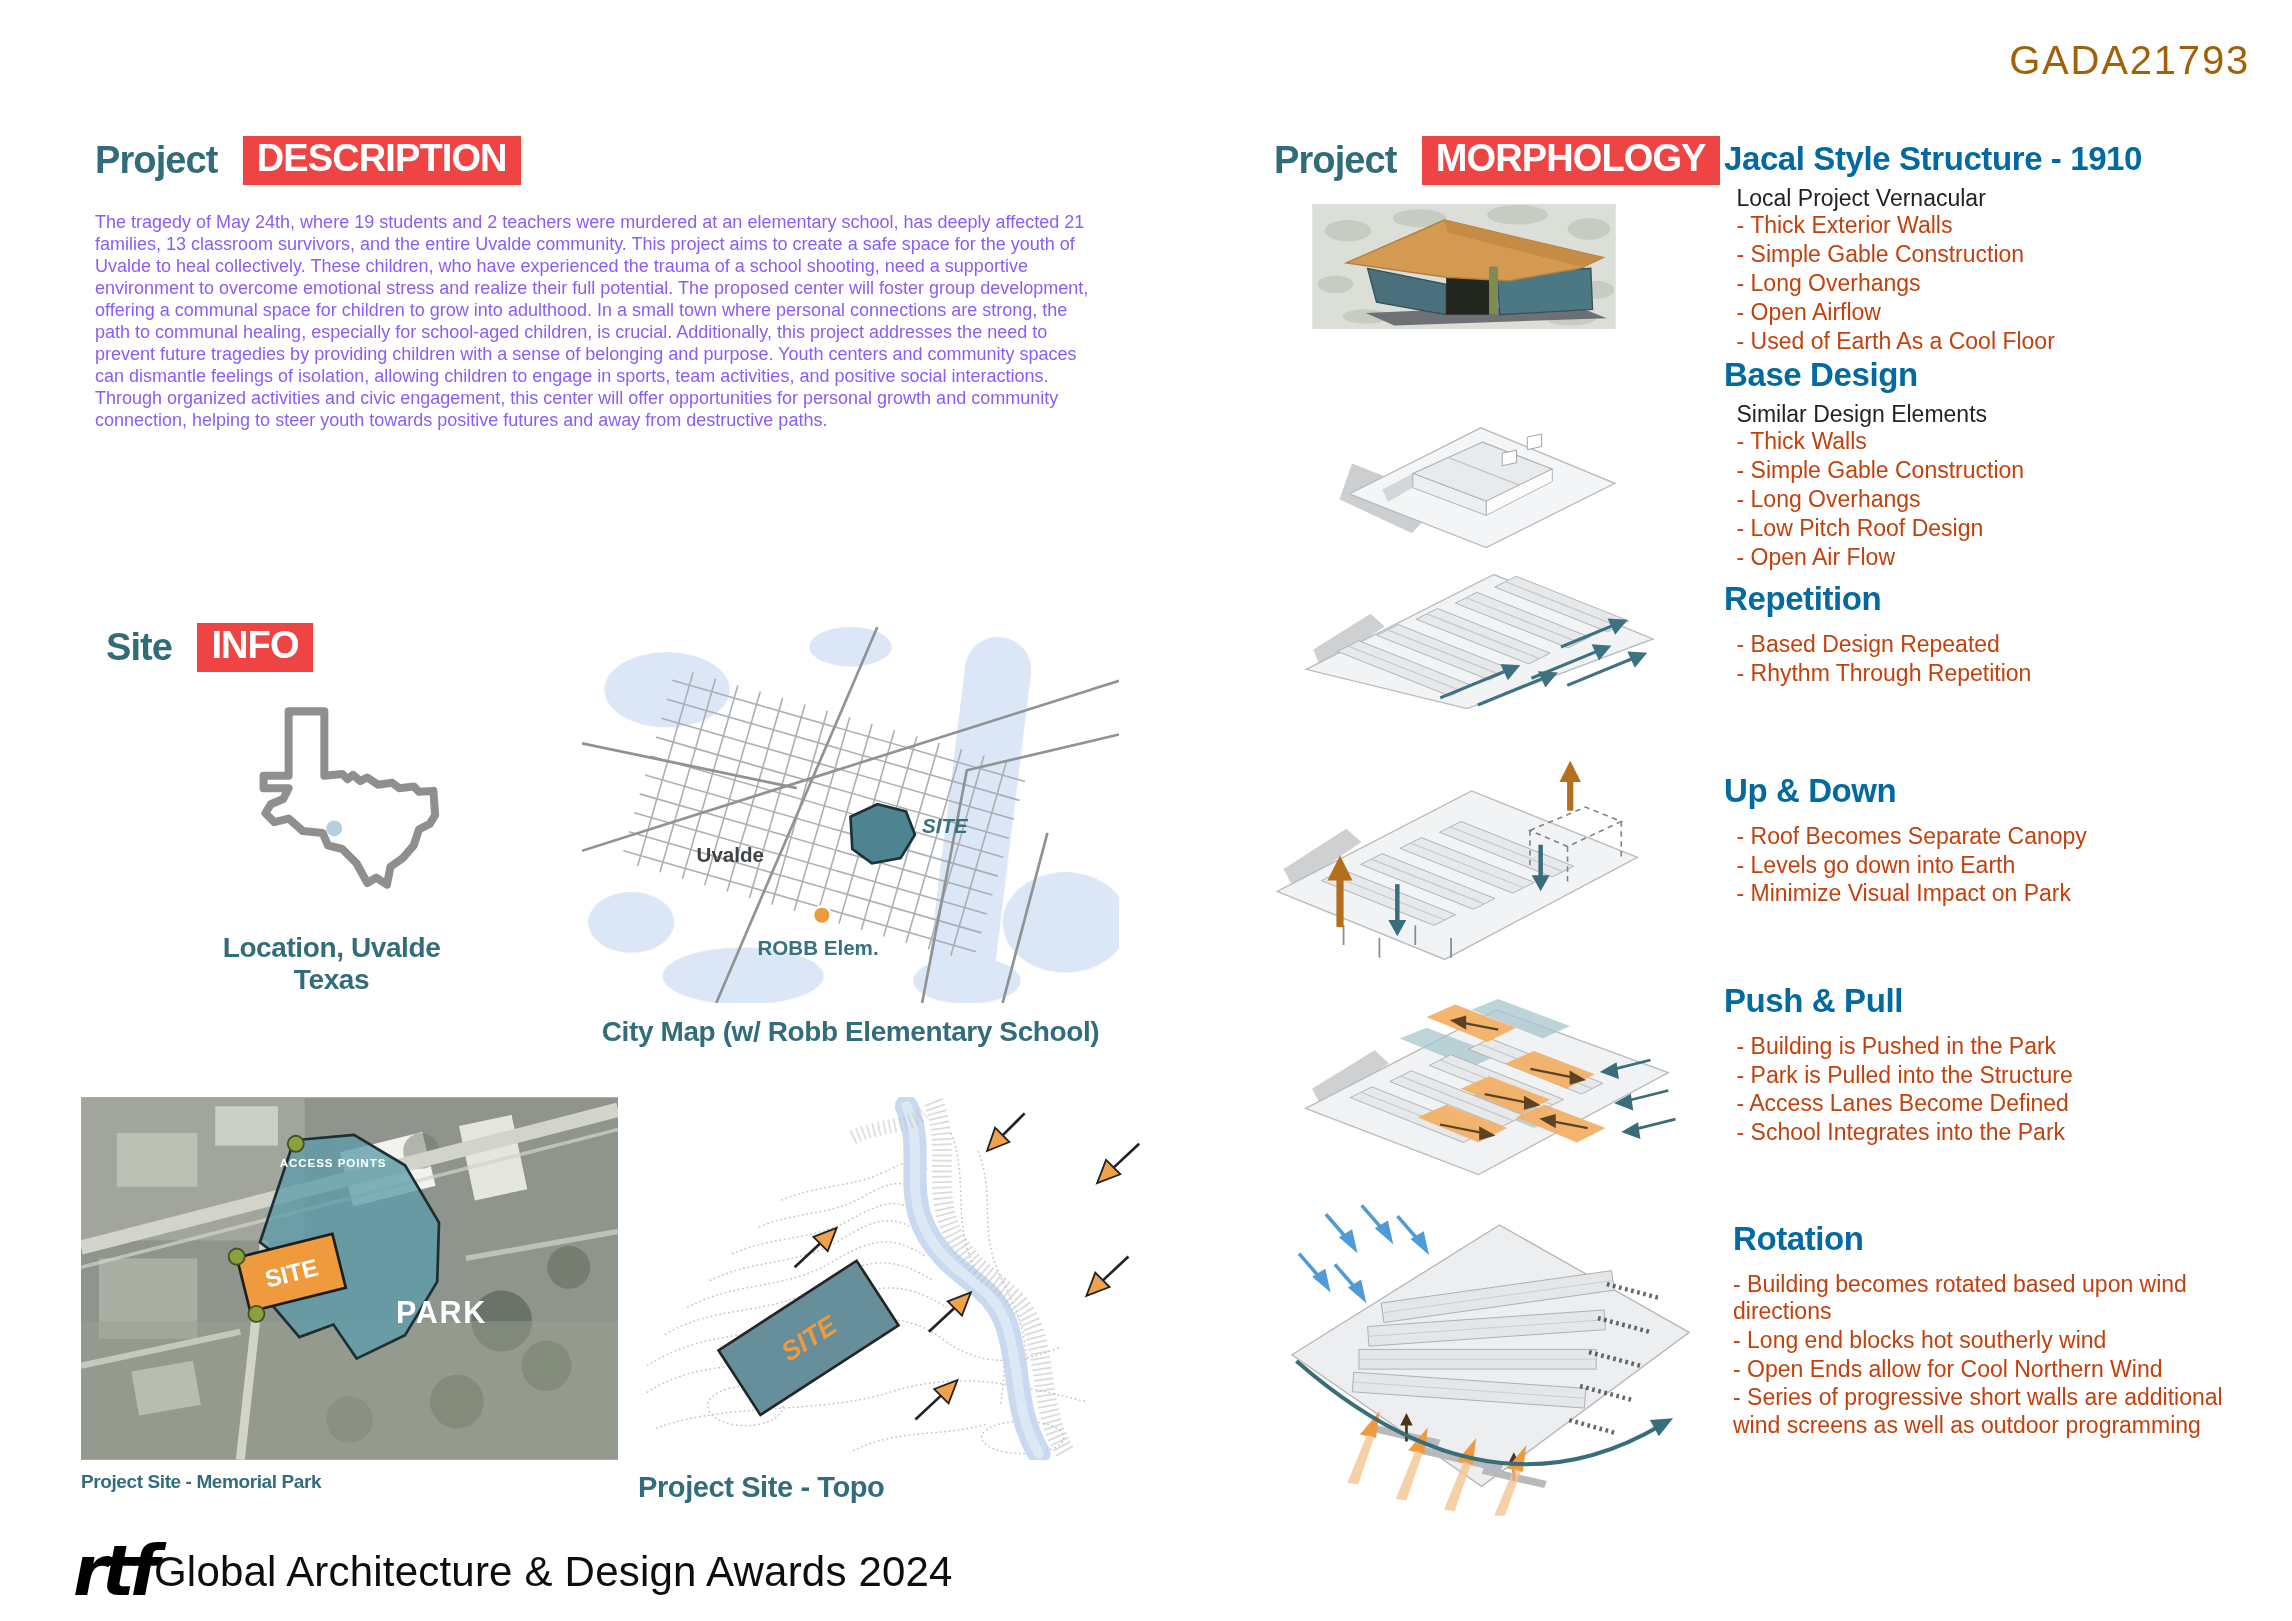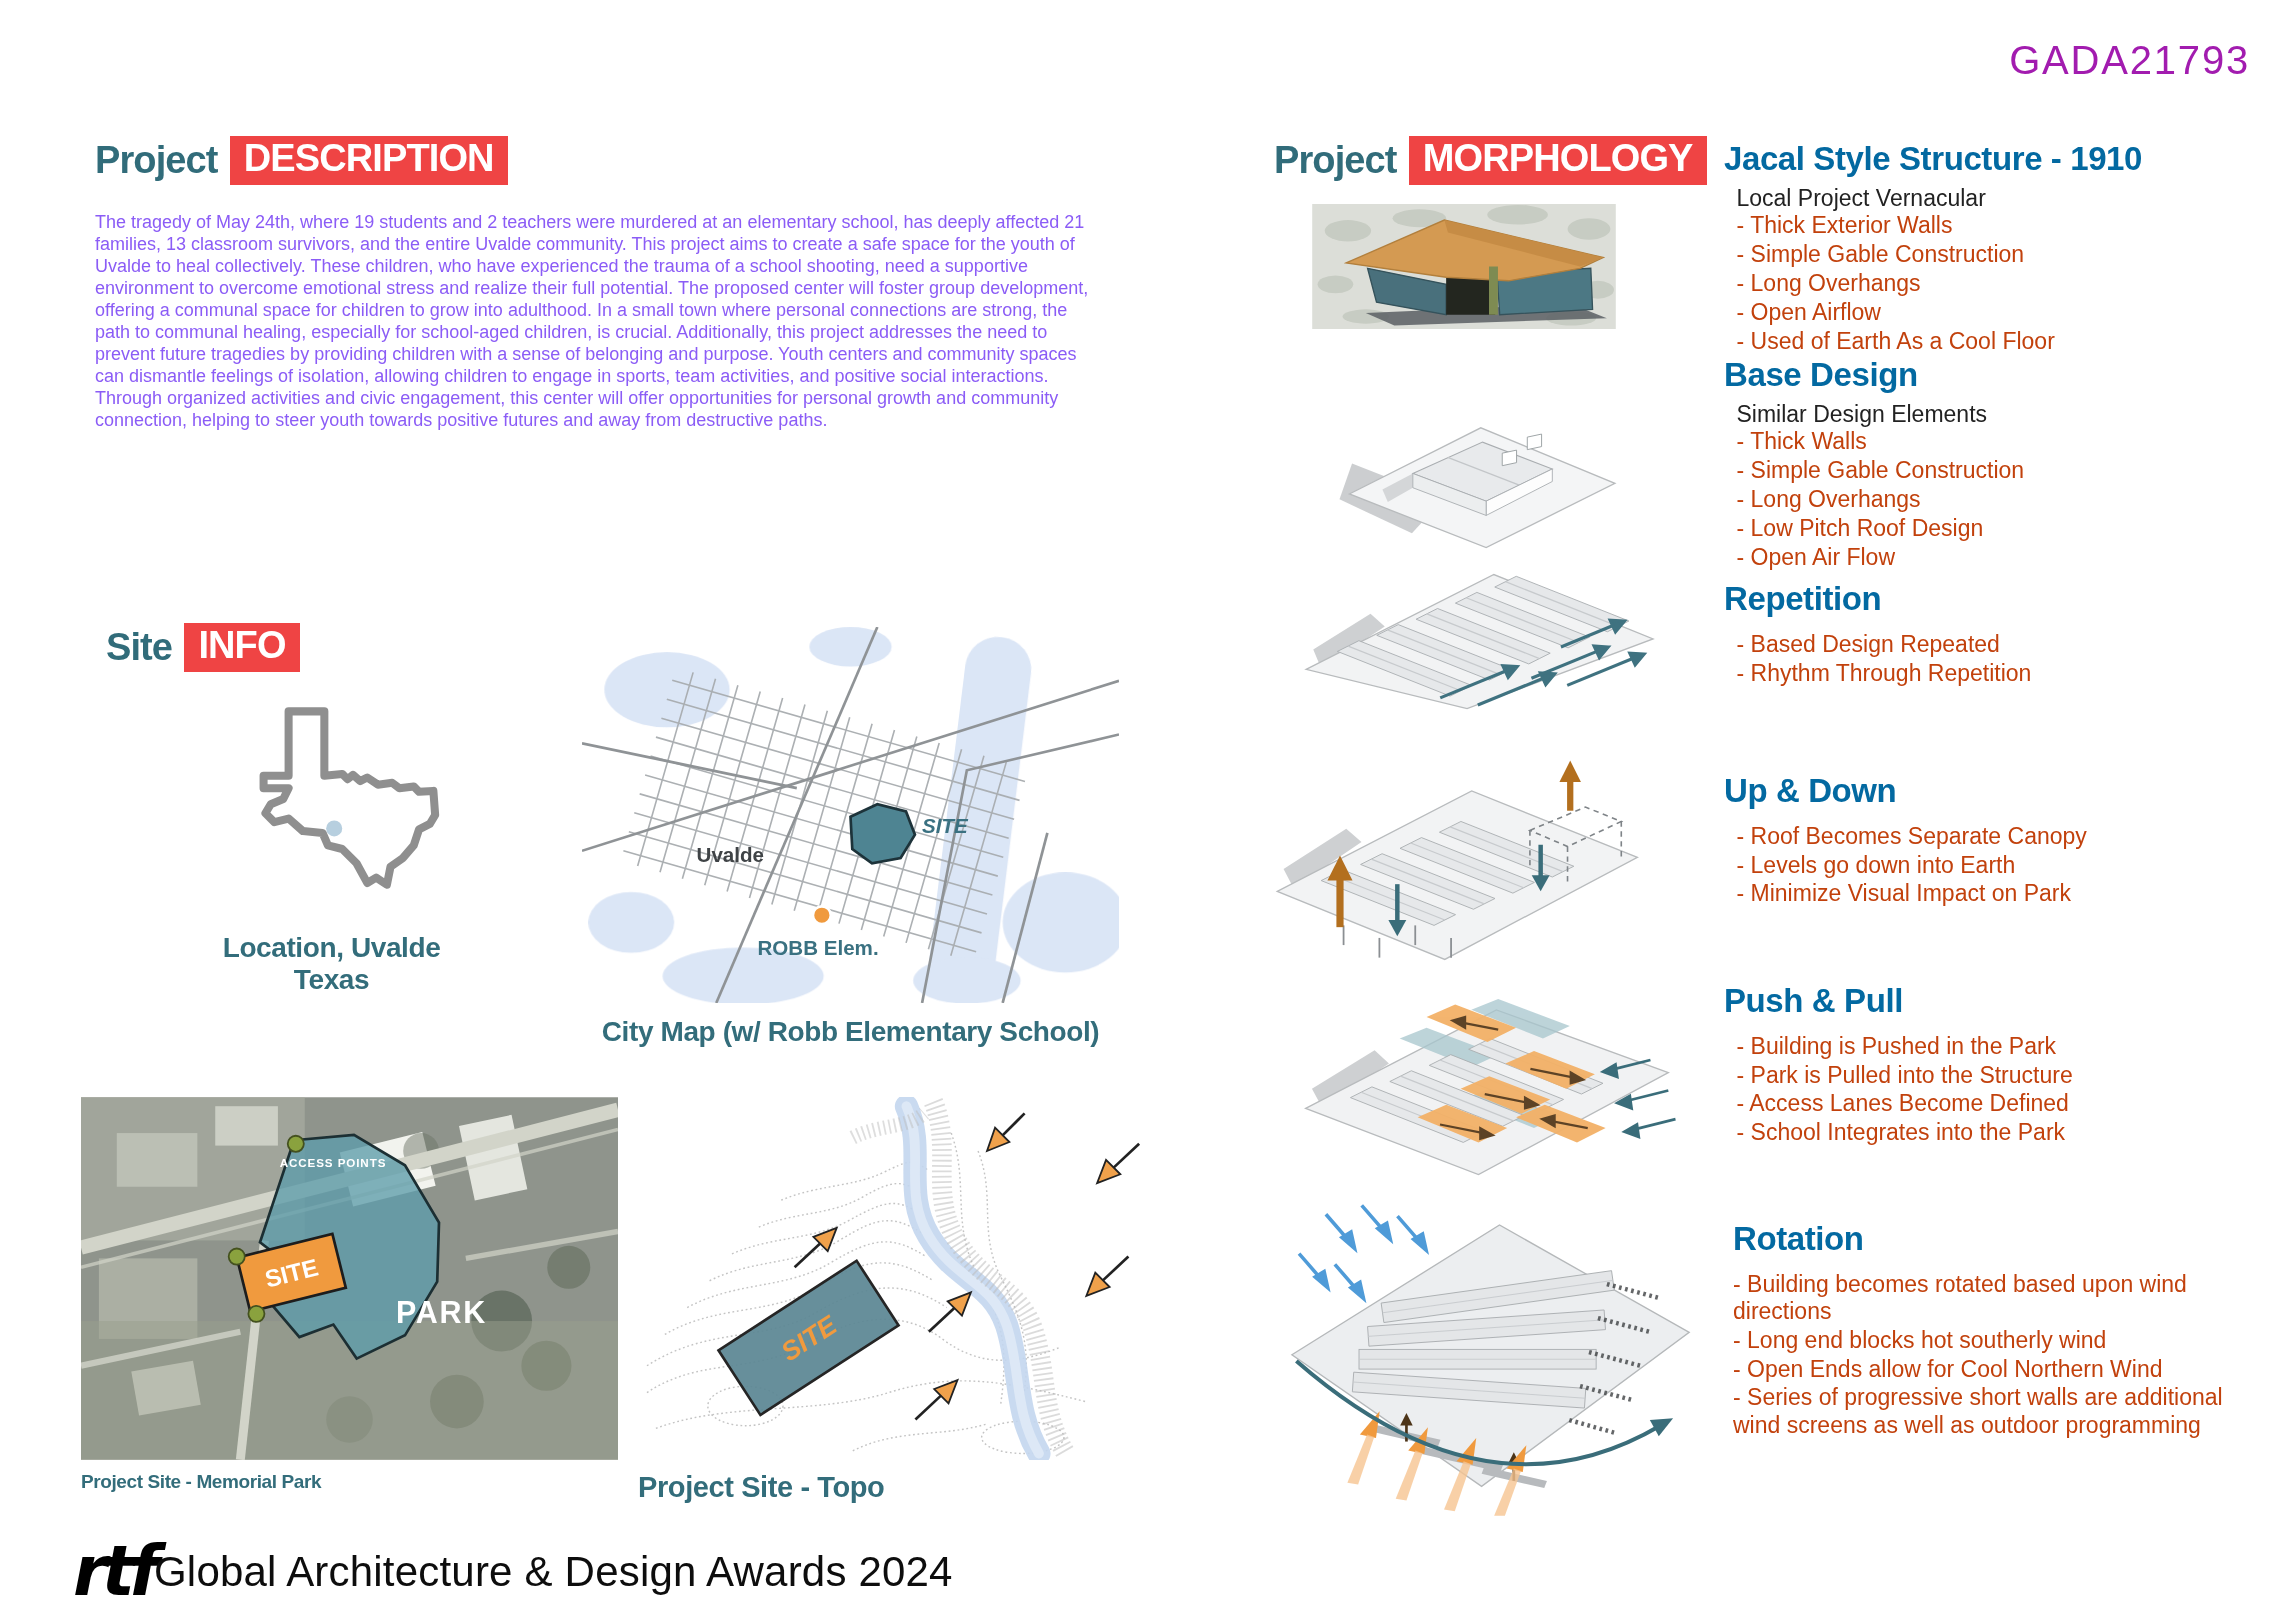--- a/index.html
+++ b/index.html
@@ -1,29 +1,29 @@
 <!DOCTYPE html>
 <html style="font-size:14.3px"><head>
 <meta charset="utf-8">
 <style>
   html,body{margin:0;padding:0;background:#ffffff;}
   .board{position:relative;width:2293px;height:1621px;background:#fff;overflow:hidden;
          font-family:"Liberation Sans",sans-serif;color:#1f1f1f;}
   .abs{position:absolute;}
-  .sec-head{display:flex;align-items:center;gap:12px;font-weight:700;font-size:38px;
+  .sec-head{display:flex;align-items:center;gap:25px;font-weight:700;font-size:38px;
             letter-spacing:-0.9px;color:#316c7a;white-space:nowrap;}
   .sec-head .box{background:#ef4444;color:#fff;padding:2.7px 14.3px 6.3px 14.3px;line-height:1.05;}
   .para{font-size:18px;line-height:1.225;color:#8b5cf6;}
   .cap{font-weight:700;font-size:28px;color:#336d7b;letter-spacing:-0.4px;}
   .morph-title{font-weight:700;font-size:33px;color:#0369a1;letter-spacing:-0.4px;margin-bottom:7.2px;white-space:nowrap;}
   .morph-intro{font-size:23px;line-height:1.18;color:#222;padding-left:12.5px;}
   .morph-intro:empty{display:none;}
   .morph-list{font-size:23px;line-height:1.18;color:#c2410c;padding-left:12.5px;}
   .morph-list div{margin:0 0 1.8px 0;}
-  .gada{font-size:40px;color:#a21caf;letter-spacing:1.8px;}
+  .gada{font-size:40px;color:#a16207;letter-spacing:1.8px;}
   .footer-text{font-size:42px;color:#0d0d0d;letter-spacing:0.2px;}
   .rtf-logo{font-family:"DejaVu Sans",sans-serif;font-weight:900;font-style:italic;
             font-size:69px;letter-spacing:-5.4px;color:#000;line-height:1;}
   svg{display:block;}
 </style>
 </head>
 <body>
 
 <div class="board">
 

